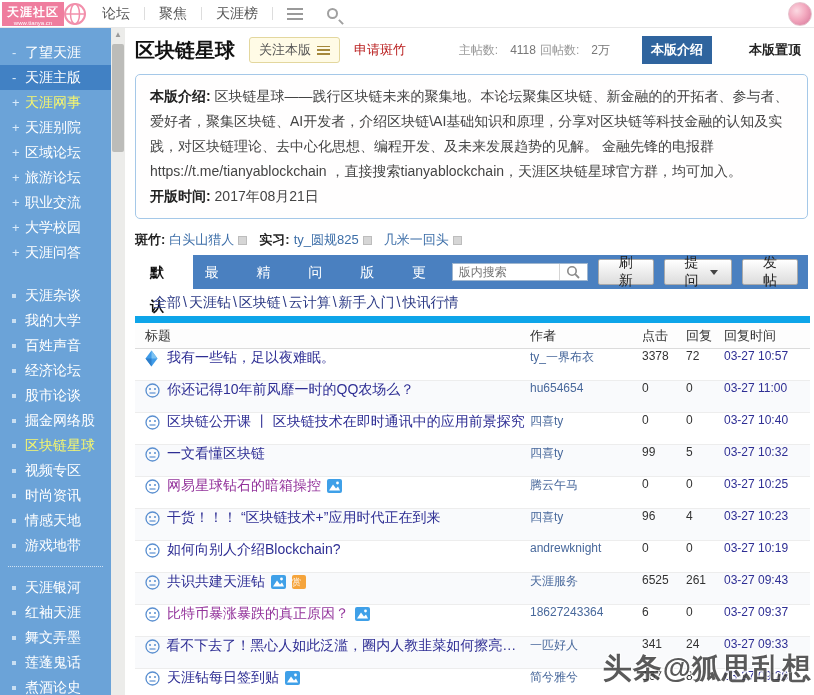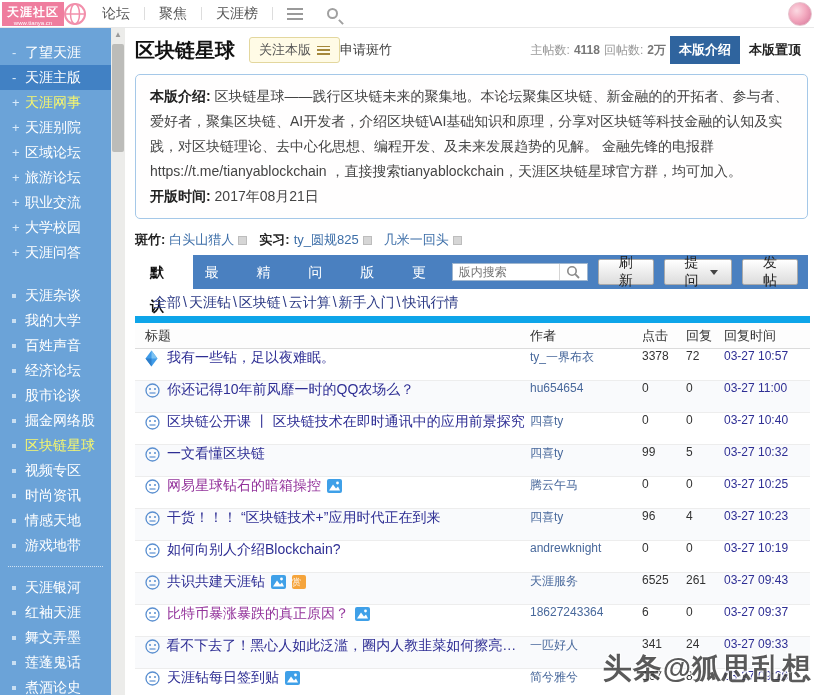--- a/index.html
+++ b/index.html
@@ -48,24 +48,24 @@
   
   #main { position:absolute; left:125px; top:28px; width:689px; height:667px; background:#fff;
     padding:0 4px 0 10px; }
 
   .board-head { display:flex; align-items:center; height:44px; }
   .board-title { font-size:20px; font-weight:bold; color:#111; }
   .follow-btn { margin-left:14px; display:flex; align-items:center; gap:6px; background:#fffbe6;
     border:1px solid #e3d79e; border-radius:3px; padding:3px 9px; font-size:13px; color:#555; cursor:pointer; }
   .follow-btn .bars { width:13px; height:9px; display:flex; flex-direction:column; justify-content:space-between; }
   .follow-btn .bars i { height:1.5px; background:#a5883c; display:block; }
-  .apply-mod { color:#404040; font-size:13px; cursor:pointer; }
+  .apply-mod { margin-left:14px; color:#b91c1c; font-size:13px; cursor:pointer; }
   .head-stats { margin-left:auto; font-size:12px; color:#999; display:flex; gap:4px; align-items:center; }
-  .head-stats b { color:#777; font-weight:bold; }
-  .head-tabs { display:flex; margin-left:4px; }
+  .head-stats b { color:#777; font-weight:normal;margin-left:8px; }
+  .head-tabs { display:flex; margin-left:32px;gap:28px; }
   .head-tab { font-size:13px; padding:5px 9px; cursor:pointer; color:#222; font-weight:bold; }
   .head-tab.active { background:#2f649e; color:#fff; }
 
   .intro-box { border:1px solid #a5c8e8; border-radius:5px; background:#fffefe; padding:9px 14px;
     font-size:14px; line-height:25px; color:#444; margin:2px 2px 0 0; }
   .intro-box b { color:#222; }
 
   .mod-row { display:flex; align-items:center; height:30px; margin-top:6px; font-size:13px; gap:4px; }
   .mod-row b { color:#222; }
   .mod-link { color:#3c6ea8; cursor:pointer; }

